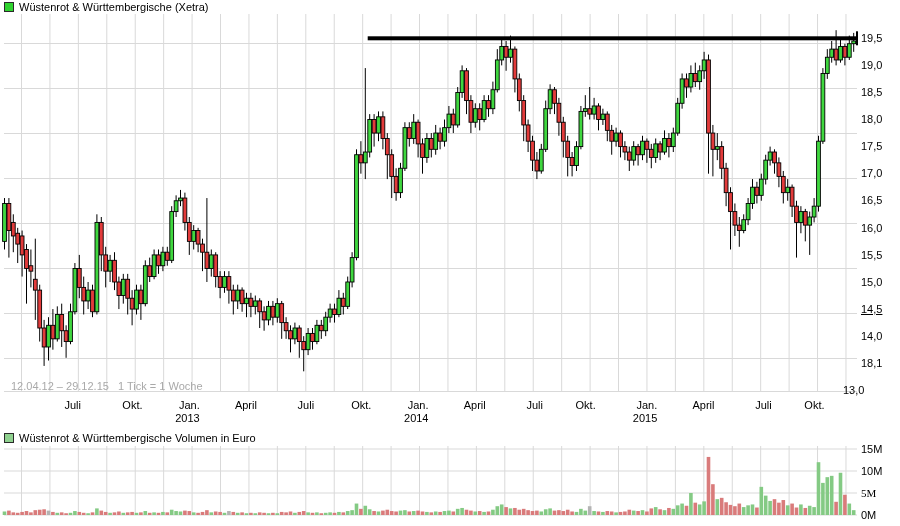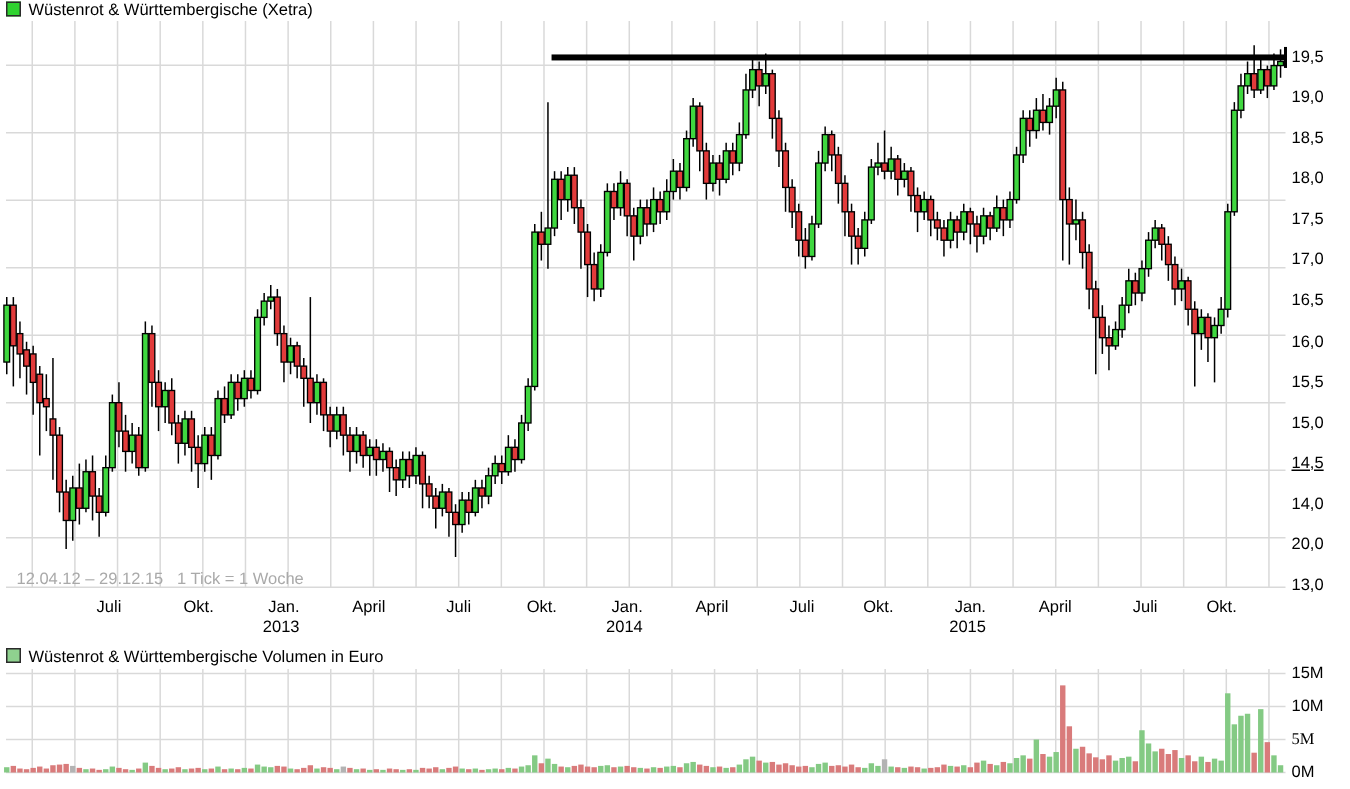--- a/index.html
+++ b/index.html
@@ -1,19 +1,19 @@
 <!DOCTYPE html>
 <html><head>
 <meta charset="utf-8">
 <style>
   html,body{margin:0;padding:0;background:#fff;}
   .stage{position:relative;width:900px;height:526px;background:#ffffff;overflow:hidden;
          font-family:"Liberation Sans",sans-serif;font-size:11px;color:#000;}
   svg{position:absolute;left:0;display:block;}
-  .legend{position:absolute;left:4px;display:flex;align-items:flex-start;gap:5px;height:12px;z-index:5;}
+  .legend{position:absolute;left:4px;display:flex;align-items:center;gap:5px;height:12px;z-index:5;}
   .swatch{width:8px;height:8px;border:1px solid #2a2a2a;flex:0 0 auto;}
   .legend-label{white-space:nowrap;}
   .axis-label{position:absolute;line-height:12px;white-space:pre;z-index:4;}
   .xlab{position:absolute;width:56px;margin-left:-28px;text-align:right;line-height:12px;z-index:4;}
   .info{position:absolute;left:11px;top:380px;color:#a9a9a9;z-index:6;white-space:pre;}
 </style>
 </head>
 <body>
 
 <div class="stage">
@@ -463,22 +463,22 @@
       <div class="axis-label" style="left: 861px; top: 86.16px;">18,5</div>
       <div class="axis-label" style="left: 861px; top: 113.24px;">18,0</div>
       <div class="axis-label" style="left: 861px; top: 140.32px;">17,5</div>
       <div class="axis-label" style="left: 861px; top: 167.4px;">17,0</div>
       <div class="axis-label" style="left: 861px; top: 194.48px;">16,5</div>
       <div class="axis-label" style="left: 861px; top: 221.56px;">16,0</div>
       <div class="axis-label" style="left: 861px; top: 248.64px;">15,5</div>
       <div class="axis-label" style="left: 861px; top: 275.72px;">15,0</div>
       <div class="axis-label" style="left: 861px; top: 302.8px; text-decoration: underline;">14,5</div>
       <div class="axis-label" style="left: 861px; top: 329.88px;">14,0</div>
-      <div class="axis-label" style="left: 861px; top: 356.96px;">20,0</div>
-      <div class="axis-label" style="left: 861px; top: 384.04px;">13,0</div>
+      <div class="axis-label" style="left: 861px; top: 356.96px;">18,1</div>
+      <div class="axis-label" style="left: 843px; top: 384.04px;">13,0</div>
     </div>
   <div id="time-labels">
       <div class="xlab" style="left: 52.9px; top: 399px;">Juli</div>
       <div class="xlab" style="left: 114.5px; top: 399px;">Okt.</div>
       <div class="xlab" style="left: 171.7px; top: 399px;">Jan.</div>
       <div class="xlab" style="left: 171.7px; top: 412px;">2013</div>
       <div class="xlab" style="left: 228.9px; top: 399px;">April</div>
       <div class="xlab" style="left: 286.1px; top: 399px;">Juli</div>
       <div class="xlab" style="left: 343.3px; top: 399px;">Okt.</div>
       <div class="xlab" style="left: 400.5px; top: 399px;">Jan.</div>

